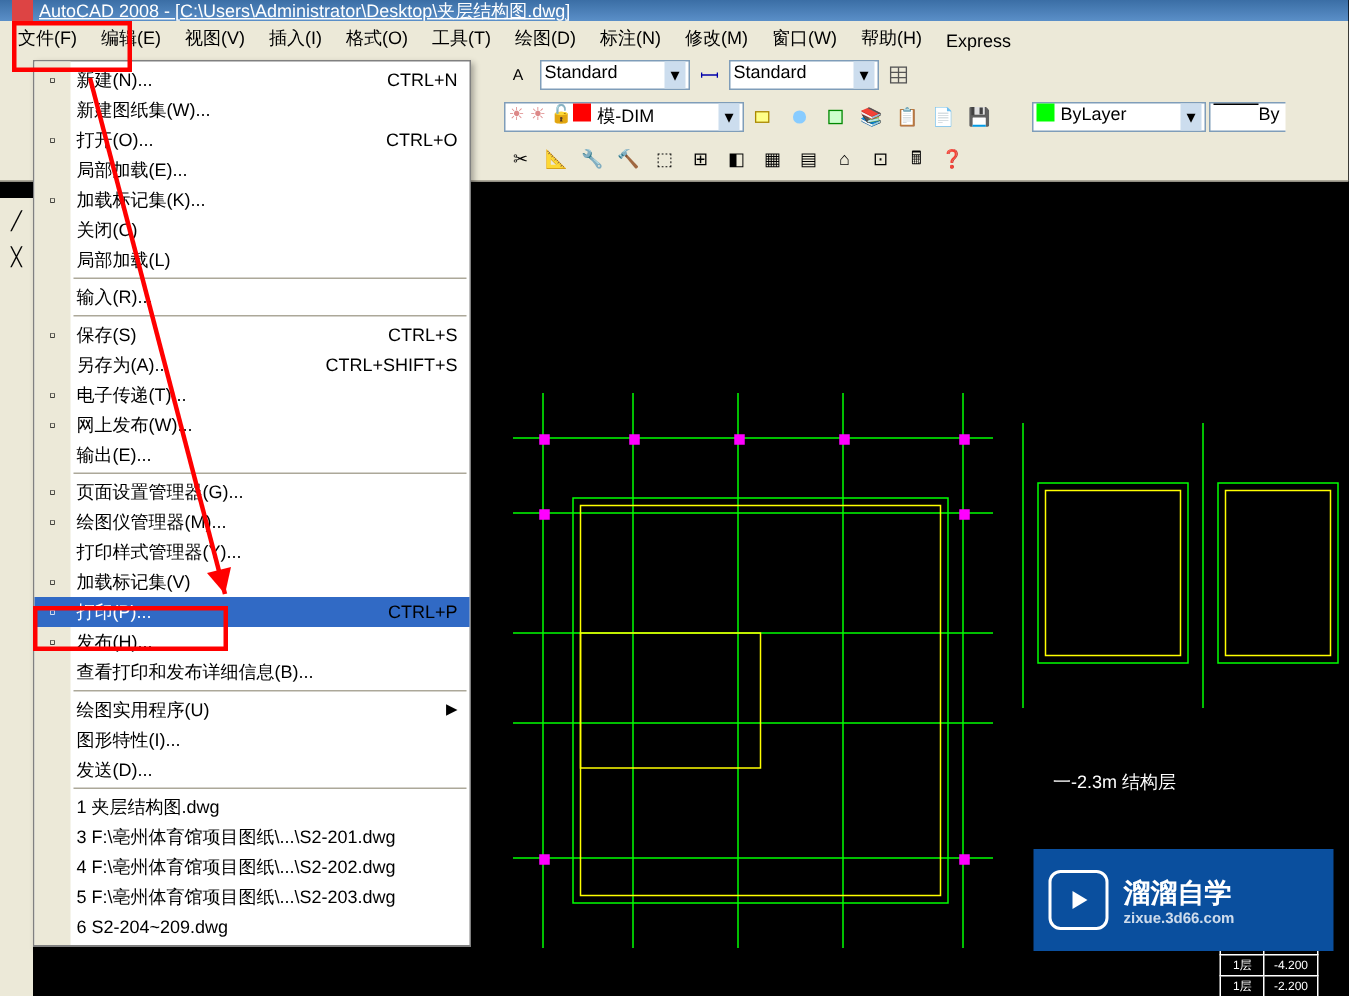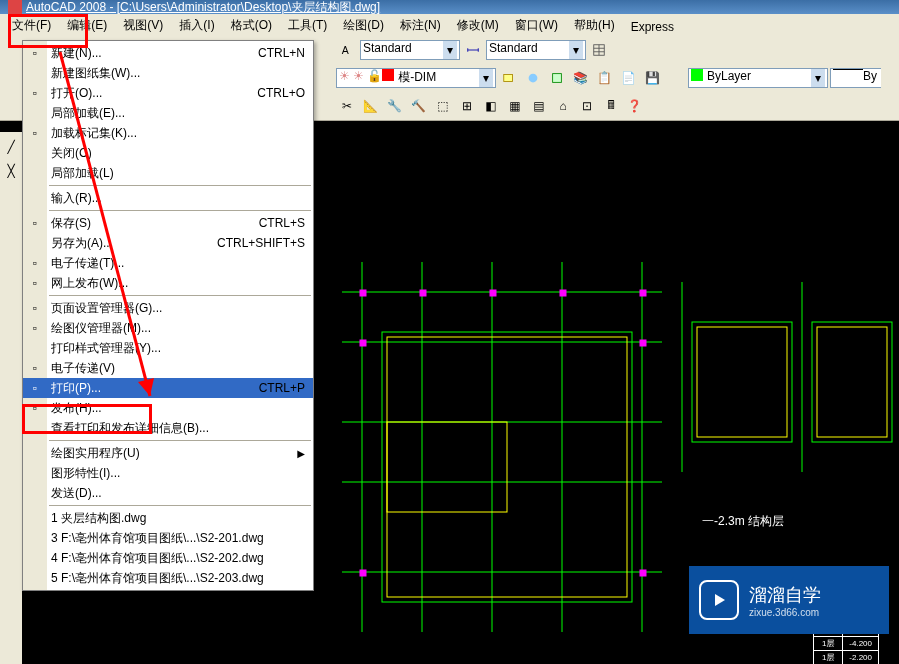--- a/index.html
+++ b/index.html
@@ -23,22 +23,22 @@
 .dropdown .mi { display: flex; align-items: center; height: 20px; padding-left: 28px; padding-right: 8px; position: relative; cursor: default; }
 .dropdown .mi .micon { position: absolute; left: 4px; width: 16px; height: 16px; display:flex; align-items:center; justify-content:center; }
 .dropdown .mi .shortcut { margin-left: auto; color: #000; }
 .dropdown .mi .sub { margin-left: auto; font-size: 10px; }
 .dropdown .mi.hl { background: #316ac5; color: #fff; }
 .dropdown .sep { height: 1px; background: #aca899; margin: 2px 2px 2px 26px; }
 .red-box { position: absolute; border: 3px solid #ff0000; z-index: 200; pointer-events: none; }
 .red-arrow { position: absolute; z-index: 150; pointer-events: none; }
 .logo-badge { position: absolute; right: 10px; bottom: 30px; width: 200px; height: 68px; background: #0a4f9e; display: flex; align-items: center; color: #fff; padding-left: 10px; z-index: 50; }
 .logo-badge .play { width: 40px; height: 40px; border: 2px solid #fff; border-radius: 8px; display: flex; align-items: center; justify-content: center; margin-right: 10px; }
-.logo-badge .title { font-size: 18px; font-weight: normal; }
-.logo-badge .sub { font-size: 10px; opacity: .8; }
+.logo-badge .title { font-size: 18px; font-weight: bold; }
+.logo-badge .sub { font-size: 10px; opacity: .8; font-weight: bold; }
 .drawing { position: absolute; inset: 0; }
 .cad-svg { stroke-width: 1; }
 .table-box { position:absolute; right:20px; top:490px; }
 .table-box table { border-collapse: collapse; }
 .table-box td { border:1px solid #fff; color:#fff; font-size:8px; padding:1px 6px; text-align:center;margin-top:27px; }
 </style>
 </head>
 <body>
 
 <div class="titlebar">
@@ -112,21 +112,21 @@
     <div class="tbtn">
         <svg viewBox="0 0 16 16">
           <rect x="3" y="3" width="10" height="10" fill="#cfc" stroke="#080"></rect>
         </svg>
       </div>
     <div class="tbtn">📚</div>
     <div class="tbtn">📋</div>
     <div class="tbtn">📄</div>
     <div class="tbtn">💾</div>
     <div style="width:20px"></div>
-    <div class="combo" style="width:140px">
+    <div class="combo" style="width:116px">
       <span class="swatch" style="background:#0f0"></span>
       <span>ByLayer</span>
       <span class="dd">▾</span>
     </div>
     <div class="combo" style="width:51px; border-right:none">
       <span style="width:30px; border-top:1px solid #000"></span>
       <span>By</span>
     </div>
   </div>
   <div class="toolbar-row">
@@ -262,35 +262,38 @@
         <span class="shortcut">CTRL+SHIFT+S</span>
       </div>
       <div class="mi">
         <span class="micon">▫</span>
         <span>电子传递(T)...</span>
       </div>
       <div class="mi">
         <span class="micon">▫</span>
         <span>网上发布(W)...</span>
       </div>
+      <div class="mi">
+        <span>输出(E)...</span>
+      </div>
       <div class="sep"></div>
       <div class="mi">
         <span class="micon">▫</span>
         <span>页面设置管理器(G)...</span>
       </div>
       <div class="mi">
         <span class="micon">▫</span>
         <span>绘图仪管理器(M)...</span>
       </div>
       <div class="mi">
         <span>打印样式管理器(Y)...</span>
       </div>
       <div class="mi">
         <span class="micon">▫</span>
-        <span>电子传递(V)</span>
+        <span>加载标记集(V)</span>
       </div>
       <div class="mi hl">
         <span class="micon">▫</span>
         <span>打印(P)...</span>
         <span class="shortcut">CTRL+P</span>
       </div>
       <div class="mi">
         <span class="micon">▫</span>
         <span>发布(H)...</span>
       </div>
@@ -313,20 +316,23 @@
         <span>1 夹层结构图.dwg</span>
       </div>
       <div class="mi">
         <span>3 F:\亳州体育馆项目图纸\...\S2-201.dwg</span>
       </div>
       <div class="mi">
         <span>4 F:\亳州体育馆项目图纸\...\S2-202.dwg</span>
       </div>
       <div class="mi">
         <span>5 F:\亳州体育馆项目图纸\...\S2-203.dwg</span>
+      </div>
+      <div class="mi">
+        <span>6 S2-204~209.dwg</span>
       </div>
     </div>
 </div>
 
 <div class="red-box" style="left:8px; top:14px; width:80px; height:34px"></div>
 <div class="red-box" style="left:22px; top:404px; width:130px; height:30px"></div>
 
 <svg class="red-arrow" style="left:50px; top:46px" width="140" height="380">
   <line x1="10" y1="6" x2="100" y2="350" stroke="#ff0000" stroke-width="3"></line>
   <polygon points="100,350 88,336 104,332" fill="#ff0000"></polygon>

